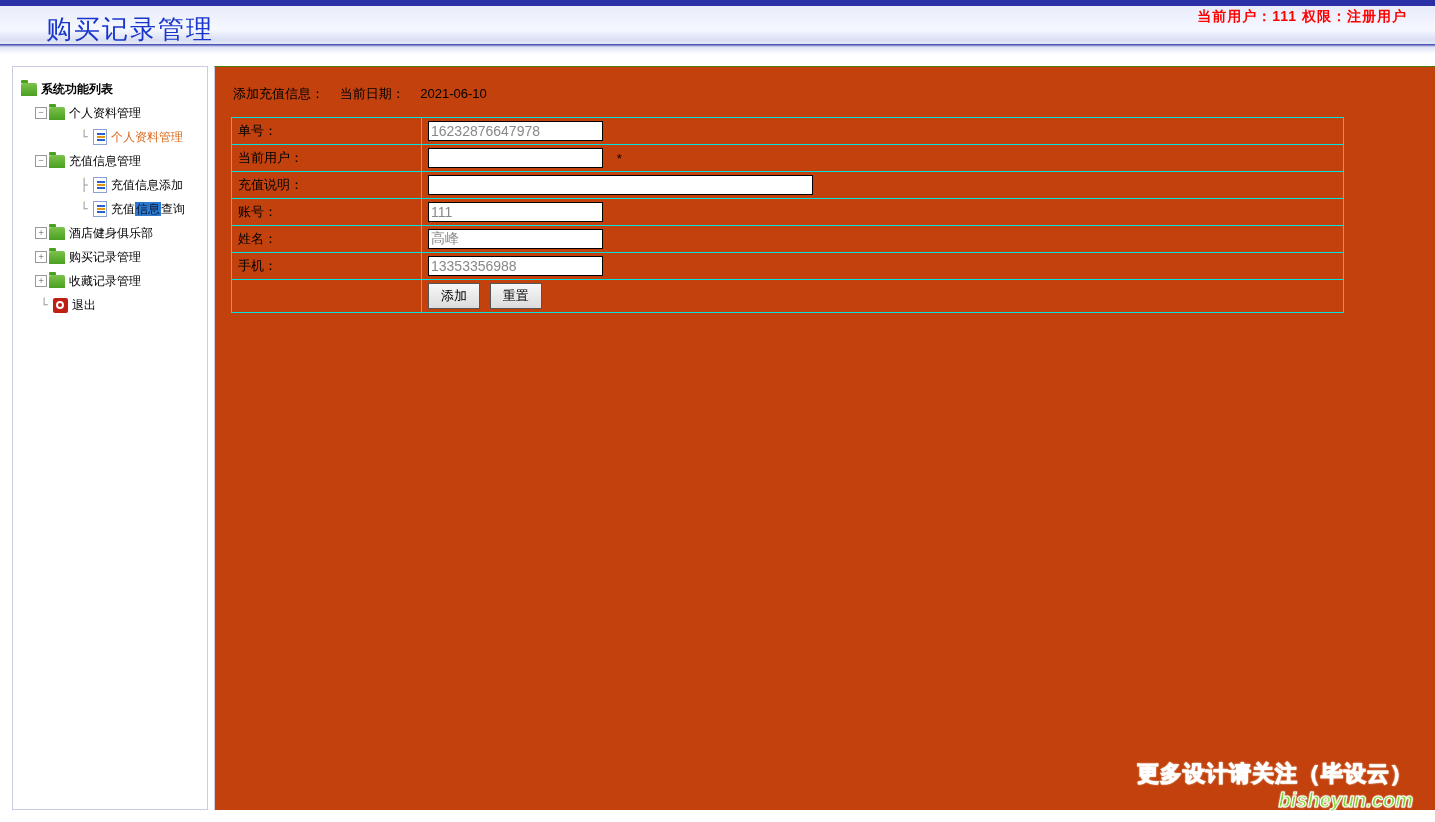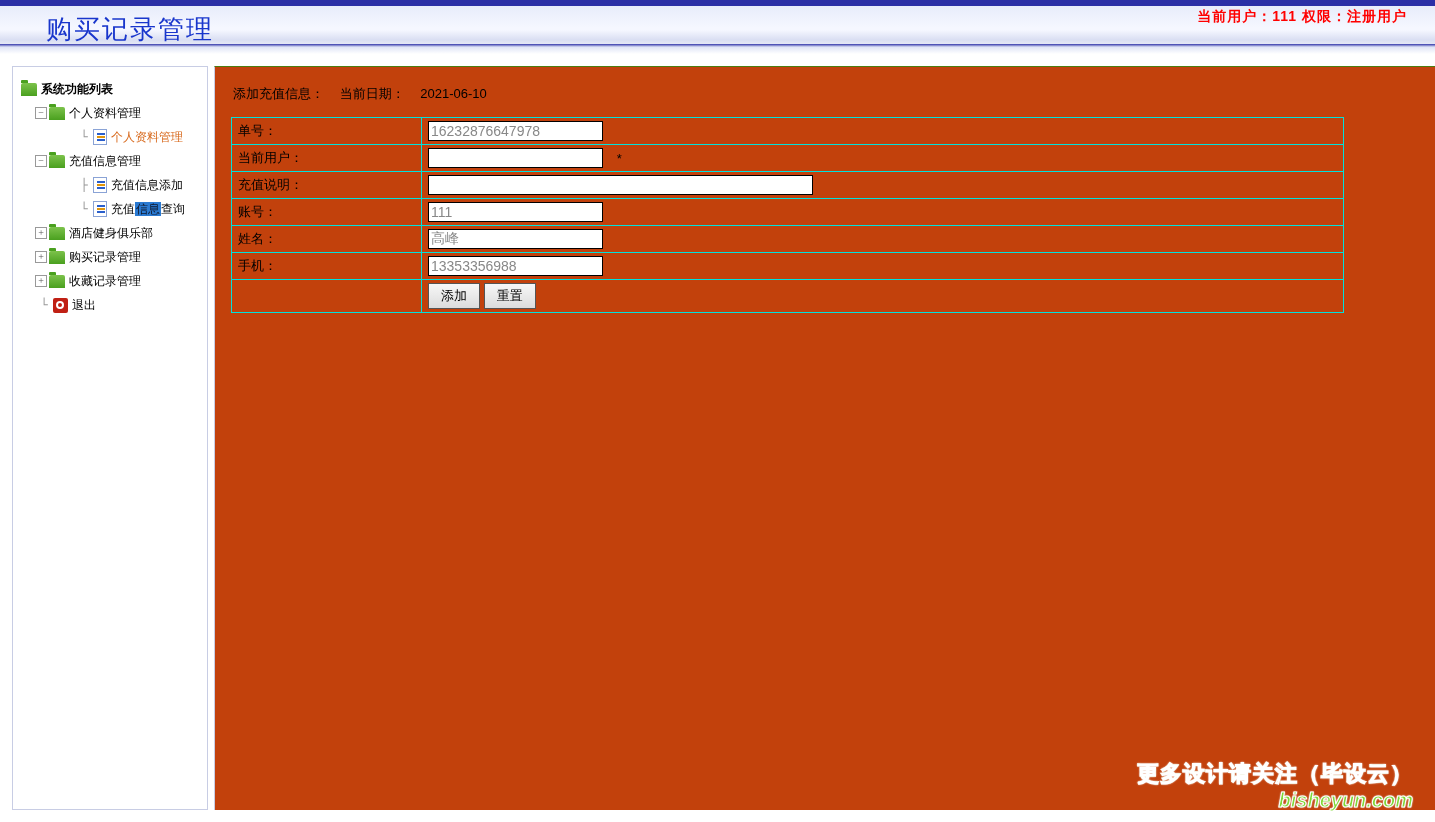--- a/index.html
+++ b/index.html
@@ -40,21 +40,21 @@
     .form-title { font-size: 13px; margin: 0 0 14px 2px; }
     .form-title-sp { display: inline-block; margin-right: 12px; }
     table.frm { border-collapse: collapse; width: 1113px; padding-left: 44px; }
     table.frm td { border: 1px solid #00e1dd; padding: 3px 6px; font-size: 13px; height: 27px; }
     table.frm td.lab { width: 190px; }
     input.inp { border: 1px solid #000; font-size: 14px; padding: 1px 2px; height: 20px; background: #fff; color: #000; }
     input.inp:disabled, input.inp.ro { color: #888; }
     .w175 { width: 175px; }
     .w385 { width: 385px; }
     .req-star { margin-left: 10px; }
-    button.act { border: 1px solid #555; background: linear-gradient(#f7f7f7,#dcdcdc); padding: 3px 12px; font-size: 13px; cursor: pointer; margin-right: 0; }
+    button.act { border: 1px solid #555; background: linear-gradient(#f7f7f7,#dcdcdc); padding: 3px 12px; font-size: 13px; cursor: pointer; margin-right: 6px; }
 
     
     .watermark { position: absolute; right: 22px; bottom: 10px; text-align: right; font-family: "Microsoft YaHei", sans-serif; font-weight: bold; }
     .wm-line1 { font-size: 22px; color: #7fd836; -webkit-text-stroke: 1px #fff; letter-spacing: 1px; text-shadow: 0 0 2px #fff, 0 0 2px #fff; }
     .wm-line2 { font-size: 20px; color: #7fd836; -webkit-text-stroke: 1px #fff; font-style: italic; text-shadow: 0 0 2px #fff, 0 0 2px #fff; }
   </style>
 </head>
 <body>
 
 <div class="topband">

